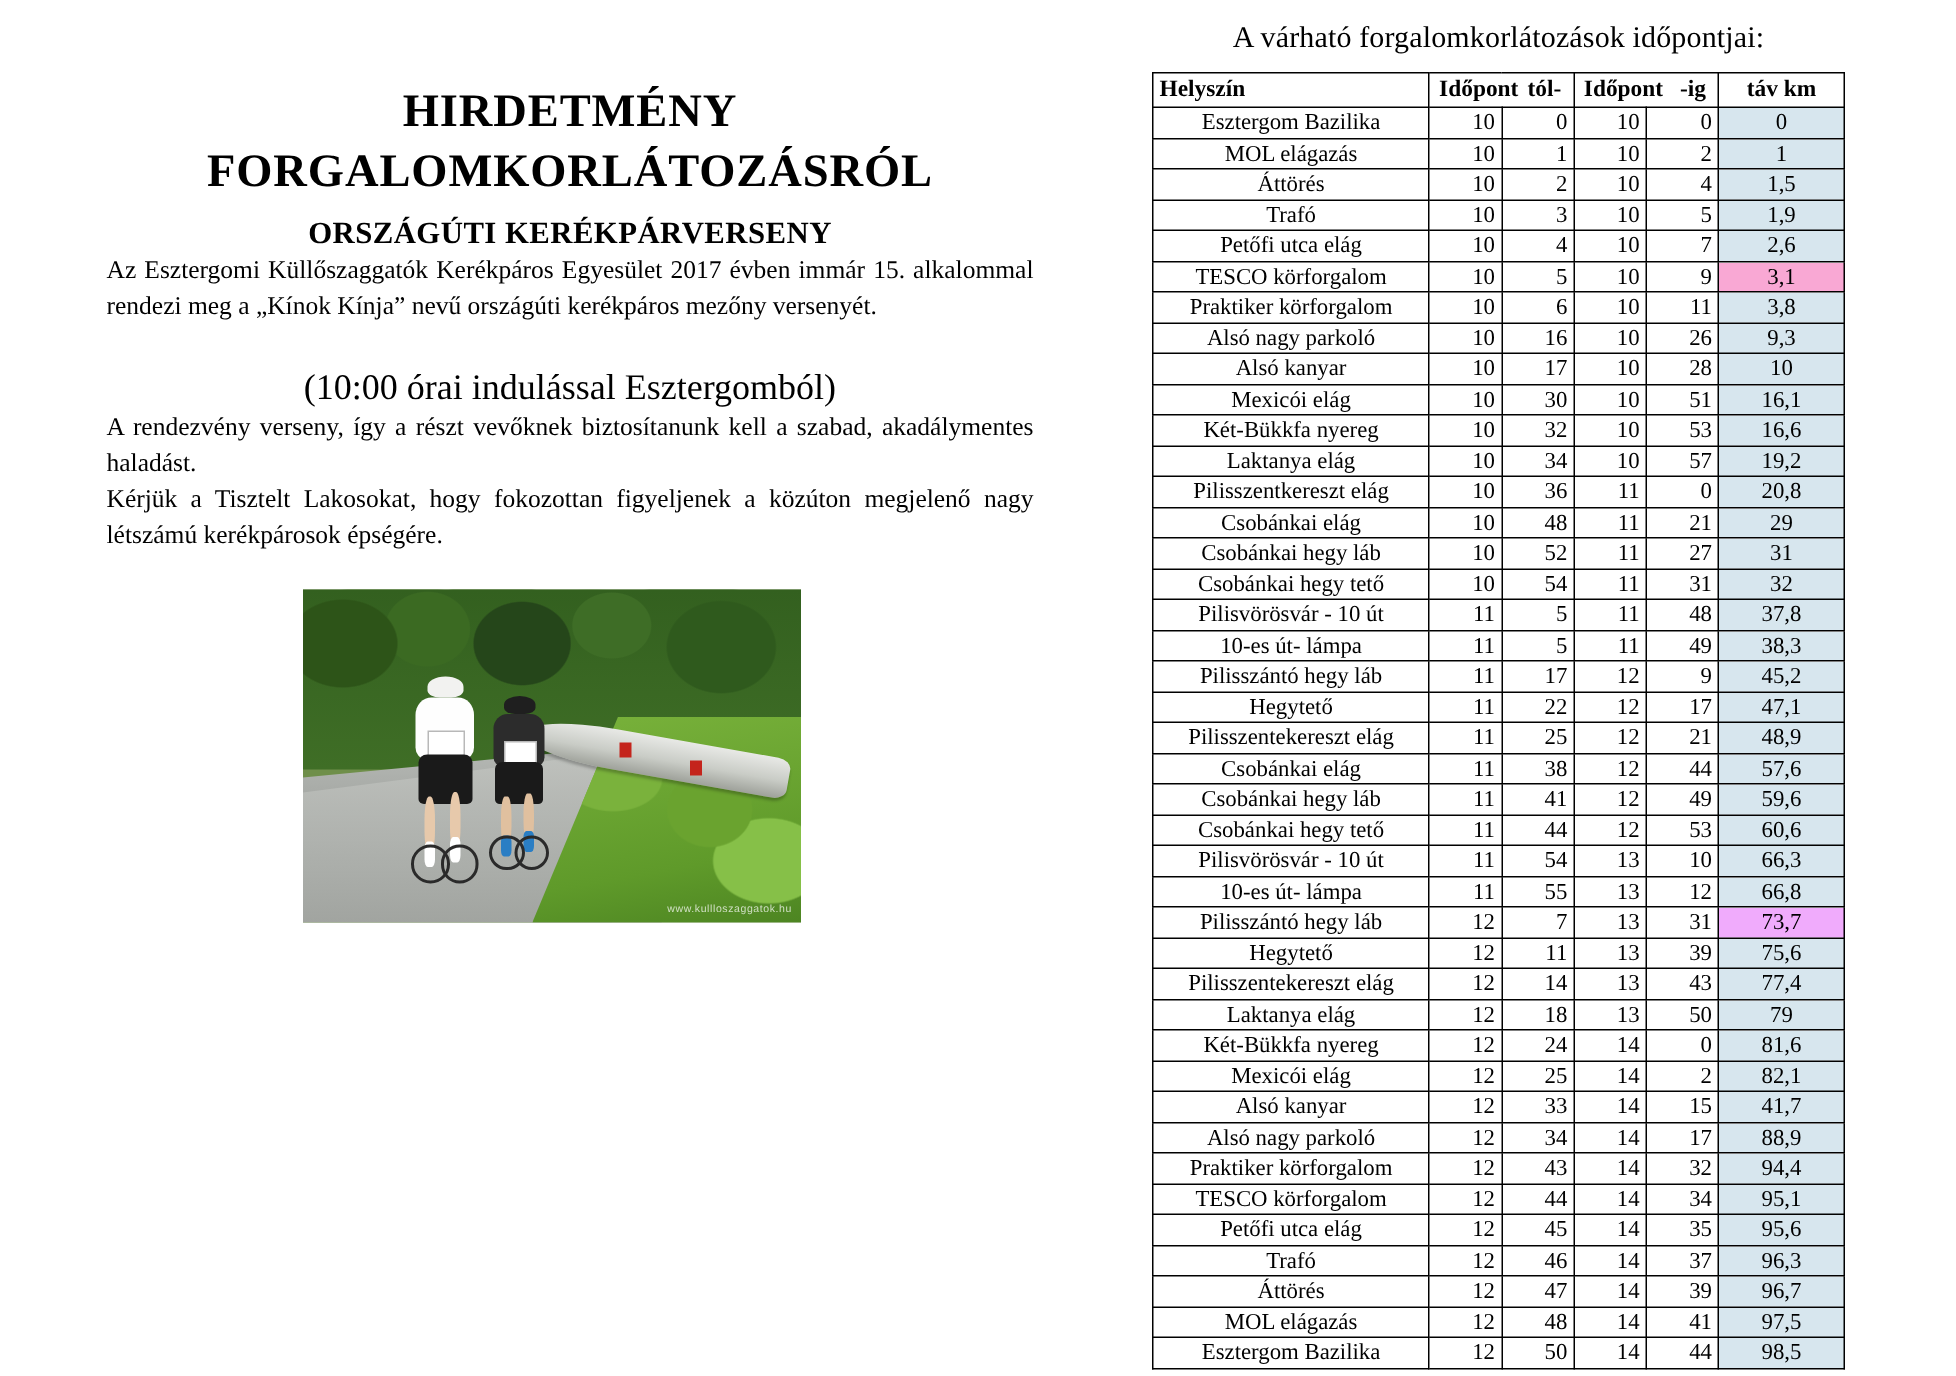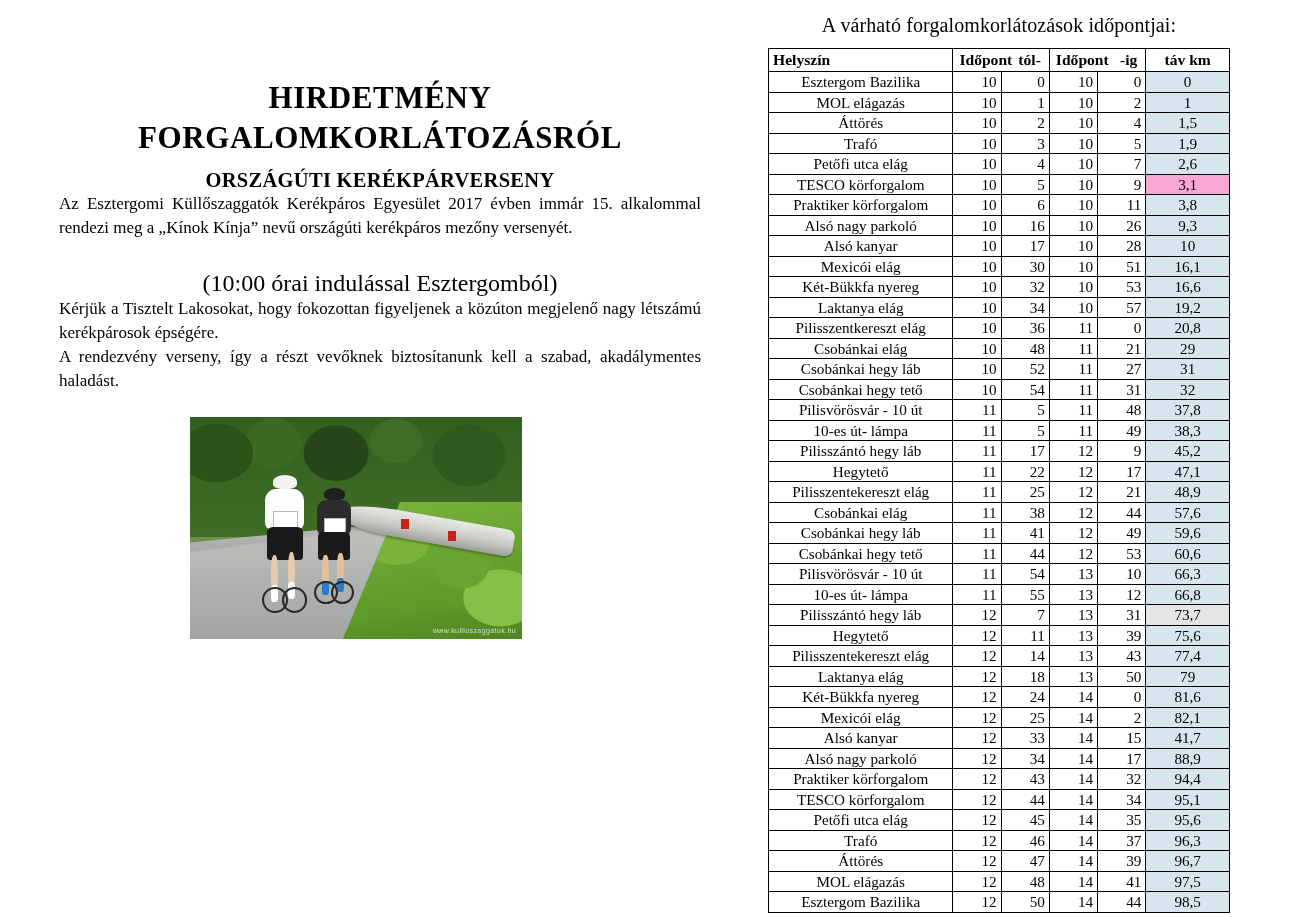--- a/index.html
+++ b/index.html
@@ -22,23 +22,22 @@
     position: relative;
     display: flex;
     flex-direction: row;
   }
 
   
   .left-col {
     width: 760px;
     flex: 0 0 760px;
     position: relative;
-    padding: 4px;
+    padding: 16px;
     box-sizing: border-box;
-    margin-top: 36px;
   }
   .titles {
     padding-top: 38px;
     text-align: center;
   }
   .title-main {
     font-size: 31px;
     font-weight: bold;
     letter-spacing: 0.6px;
     line-height: 1.30;
@@ -283,22 +282,22 @@
       <div class="title-sub">ORSZÁGÚTI KERÉKPÁRVERSENY</div>
     </div>
 
     <div class="body-block">
       <p class="para para-1">Az Esztergomi Küllőszaggatók Kerékpáros Egyesület 2017 évben immár 15. alkalommal rendezi meg a „Kínok Kínja” nevű országúti kerékpáros mezőny versenyét.</p>
 
       <div class="date-block">
         <p class="date-sub">(10:00 órai indulással Esztergomból)</p>
       </div>
 
+      <p class="para para-3">A rendezvény verseny, így a részt vevőknek biztosítanunk kell a szabad, akadálymentes haladást.</p>
       <p class="para para-2">Kérjük a Tisztelt Lakosokat, hogy fokozottan figyeljenek a közúton megjelenő nagy létszámú kerékpárosok épségére.</p>
-      <p class="para para-3">A rendezvény verseny, így a részt vevőknek biztosítanunk kell a szabad, akadálymentes haladást.</p>
     </div>
 
     <div class="photo-wrap">
       <div class="photo">
         <div class="ph-sky"></div>
         <div class="ph-treeline"></div>
         <div class="ph-road"></div>
         <div class="ph-road2"></div>
         <div class="ph-verge"></div>
         <div class="ph-guard"></div>
@@ -570,21 +569,21 @@
             <td class="c-h">13</td>
             <td class="c-m">12</td>
             <td class="c-dist" style="background: rgb(215, 230, 238);">66,8</td>
           </tr>
           <tr>
             <td class="c-place">Pilisszántó hegy láb</td>
             <td class="c-h">12</td>
             <td class="c-m">7</td>
             <td class="c-h">13</td>
             <td class="c-m">31</td>
-            <td class="c-dist" style="background: #e5e5e5;">73,7</td>
+            <td class="c-dist" style="background: #f0abfc;">73,7</td>
           </tr>
           <tr>
             <td class="c-place">Hegytető</td>
             <td class="c-h">12</td>
             <td class="c-m">11</td>
             <td class="c-h">13</td>
             <td class="c-m">39</td>
             <td class="c-dist" style="background: rgb(215, 230, 238);">75,6</td>
           </tr>
           <tr>

